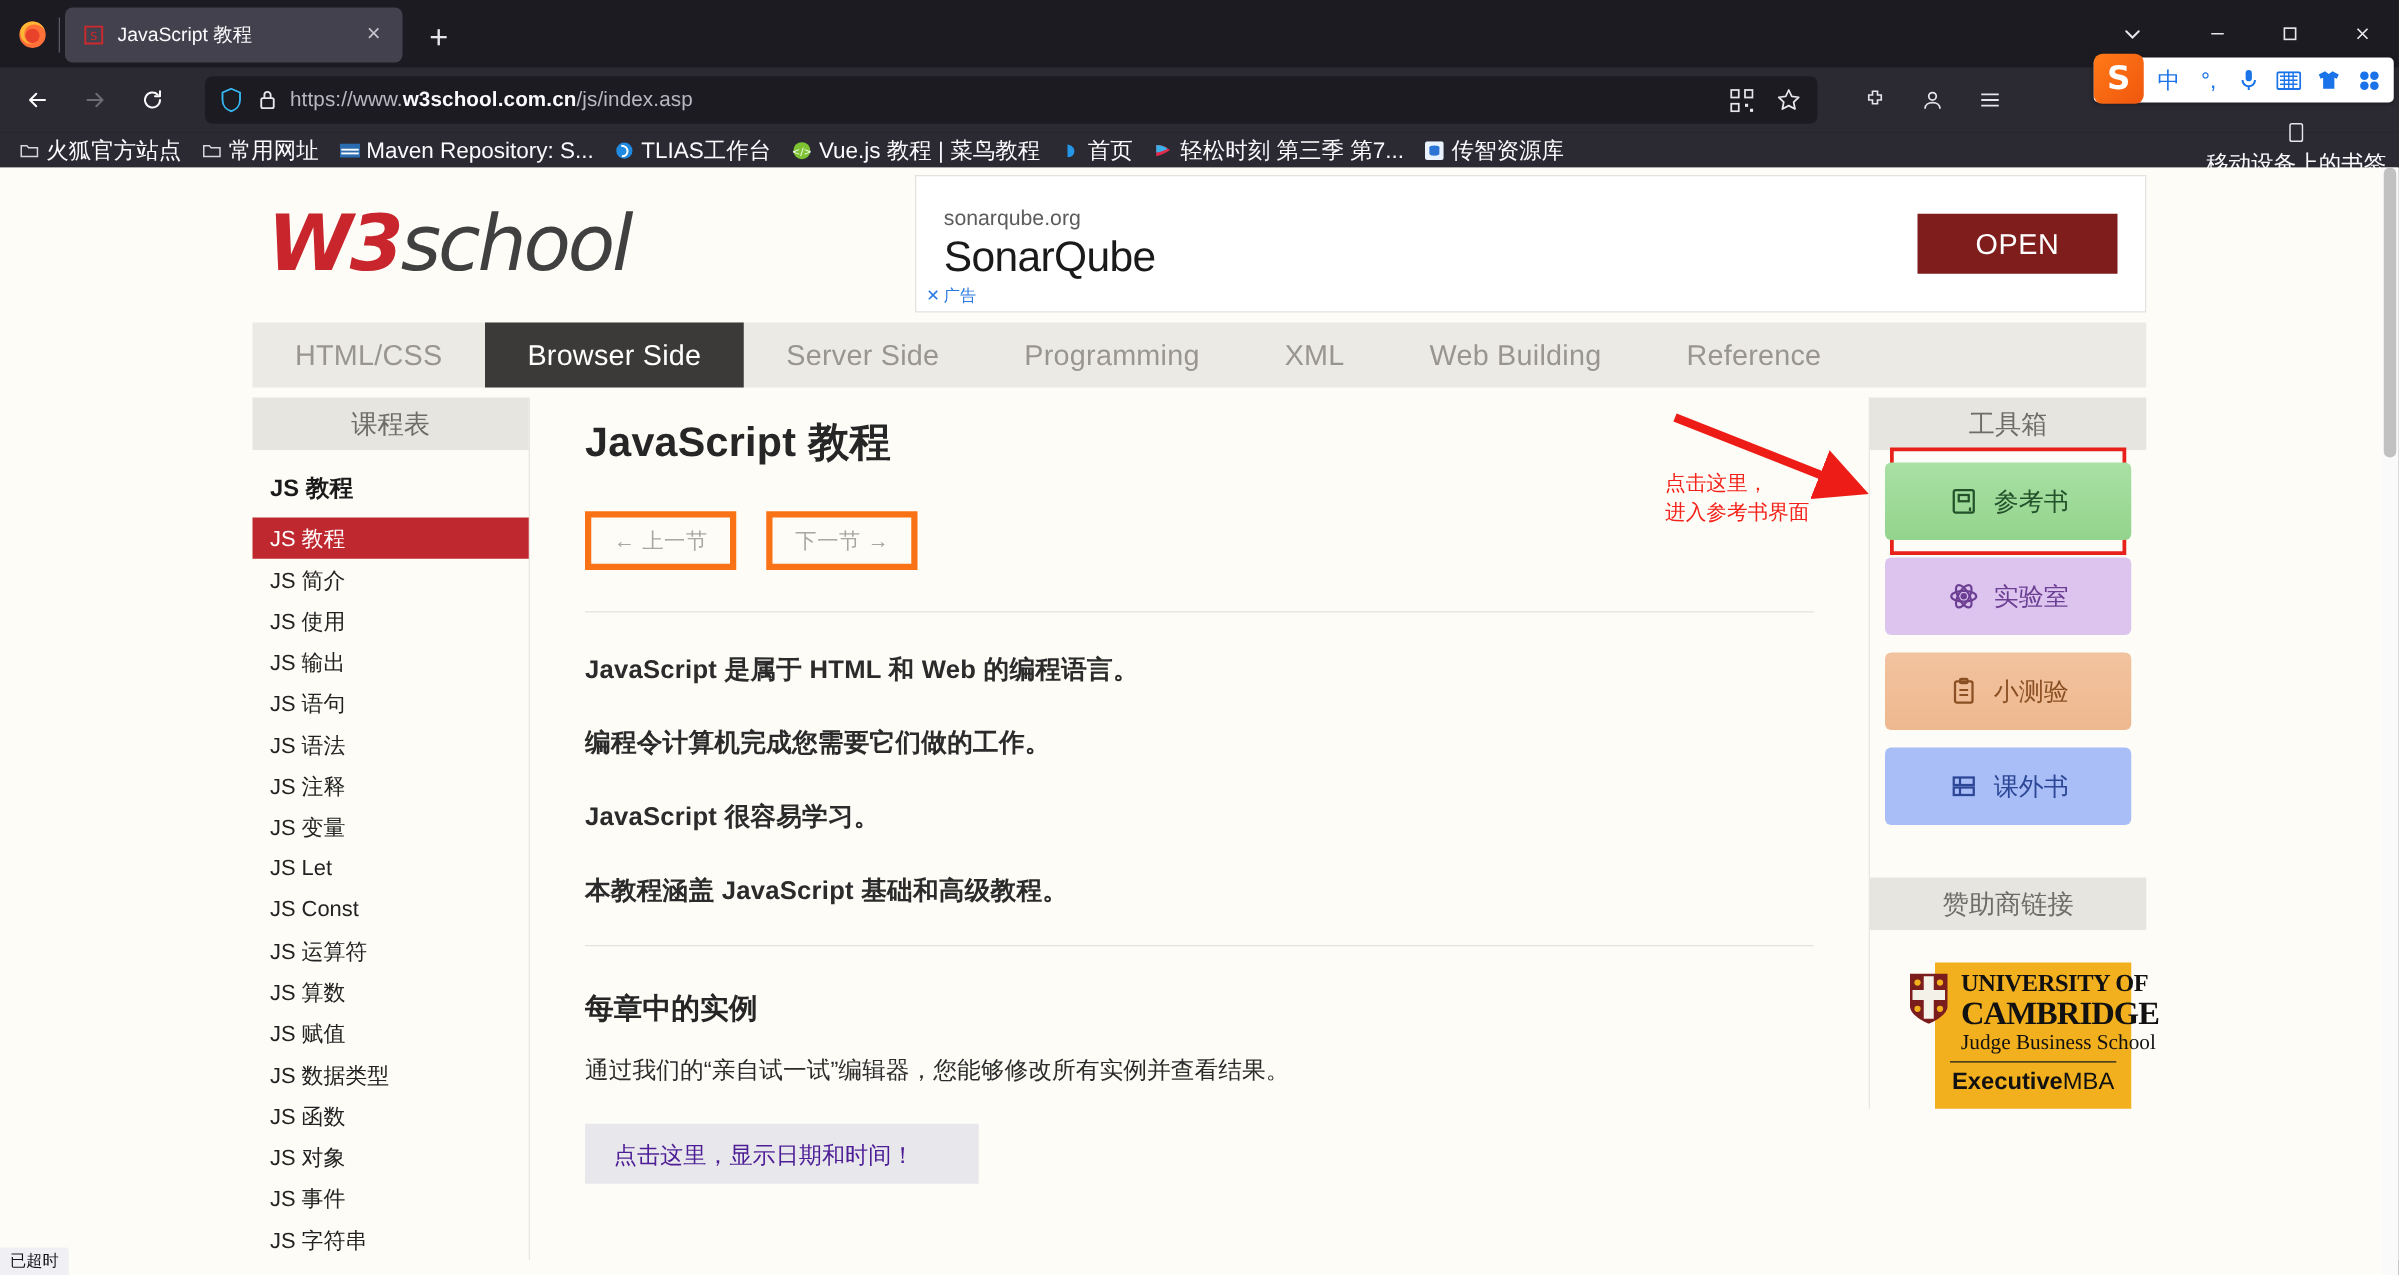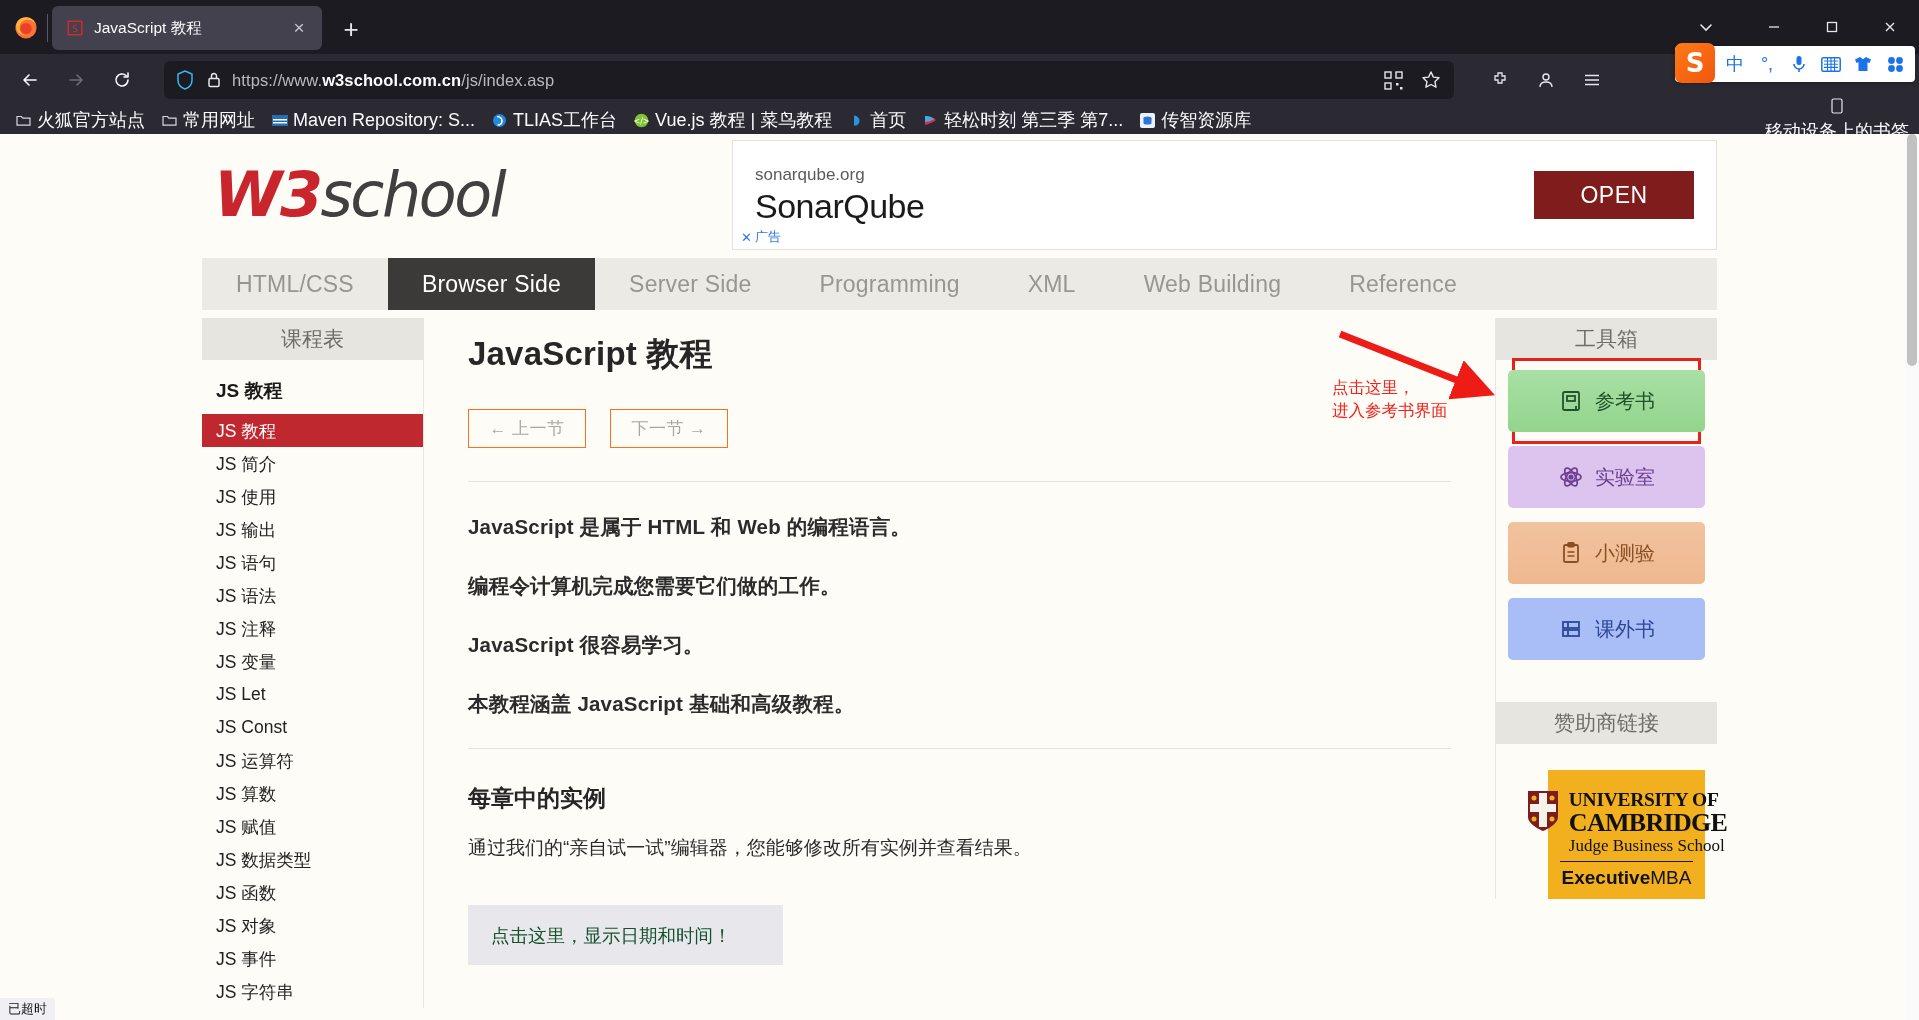--- a/index.html
+++ b/index.html
@@ -136,31 +136,31 @@
   .menu-item {
     height: 33px; display: flex; align-items: center; padding-left: 14px;
     font-size: 17.5px; color: #222; white-space: nowrap;
   }
   .menu-item.active { background: #c0282f; color: #ffffff; }
 
   
   .h1 { font-size: 33px; font-weight: 700; color: #262626; padding: 14px 0 0 0; letter-spacing: .2px; }
   .navbtn-row { display: flex; gap: 24px; margin-top: 32px; }
   .pagebtn {
-    border: 1px solid #f97316; background: #fdfcf7; color: #a9a7a1; font-size: 17px;
+    border: 5px solid #f97316; background: #fdfcf7; color: #a9a7a1; font-size: 17px;
     padding: 7px 18px; min-width: 118px; text-align: center; letter-spacing: .5px;
   }
   .hr { border: 0; border-top: 1px solid #e4e2dc; margin: 33px 0 0 0; }
   .lead { font-size: 20.5px; font-weight: 700; color: #2b2b2b; margin-top: 31px; letter-spacing: .2px; }
   .lead:first-of-type { margin-top: 40px; }
   .h2 { font-size: 23px; font-weight: 700; color: #262626; margin-top: 34px; }
   .para { font-size: 19px; color: #2b2b2b; margin-top: 21px; }
   .example-box {
-    background: #e8e7ec; margin-top: 44px; width: 315px; height: 60px;
-    display: flex; align-items: center; padding-left: 23px; font-size: 18.5px; color: #14532d;
+    background: #e8e7ec; margin-top: 30px; width: 315px; height: 48px;
+    display: flex; align-items: center; padding-left: 23px; font-size: 18.5px; color: #4c1d95;
   }
 
   
   .tool-list { padding: 10px 12px 14px 12px; }
   .tool-btn {
     height: 62px; border-radius: 5px; display: flex; align-items: center; justify-content: center;
     gap: 11px; font-size: 20px; margin-bottom: 14px; position: relative;
   }
   .tool-btn .tico { width: 26px; height: 26px; display:flex;align-items:center;justify-content:center; }
   .tb-ref  { background: linear-gradient(#a9e0a4,#93d48d); color: #23512a; }
@@ -172,21 +172,21 @@
     border: 3px solid #e8211a; pointer-events: none;
   }
   .tool-wrap { position: relative; }
 
   .sponsor-head {
     background: #e7e5e0; height: 42px; display: flex; align-items: center; justify-content: center;
     font-size: 21px; color: #6f6d68; margin-top: 14px;
   }
   .sponsor-body { padding: 26px 12px 0 12px; }
   .camb {
-    background: #f2b01e; padding: 20px 12px 10px 12px; display: flex; flex-direction: column; align-items: center; margin-left: 40px;
+    background: #f2b01e; padding: 8px 12px 10px 12px; display: flex; flex-direction: column; align-items: center; margin-left: 40px;
   }
   .camb-row { display: flex; align-items: flex-start; gap: 9px; }
   .camb-crest { width: 34px; height: 42px; flex: 0 0 34px; }
   .camb-txt { font-family: "Liberation Serif", serif; color: #111; line-height: 1.03; }
   .camb-l1 { font-size: 19.5px; font-weight: 700; letter-spacing: -0.3px; }
   .camb-l2 { font-size: 26px; font-weight: 700; letter-spacing: -0.7px; }
   .camb-l3 { font-size: 17px; }
   .camb-rule { width: 100%; border-top: 1.5px solid #1a1a1a; margin: 7px 0 5px 0; }
   .camb-l4 { font-family: "Liberation Sans", sans-serif; font-size: 19px; color: #111; }
   .camb-l4 b { font-weight: 700; }

